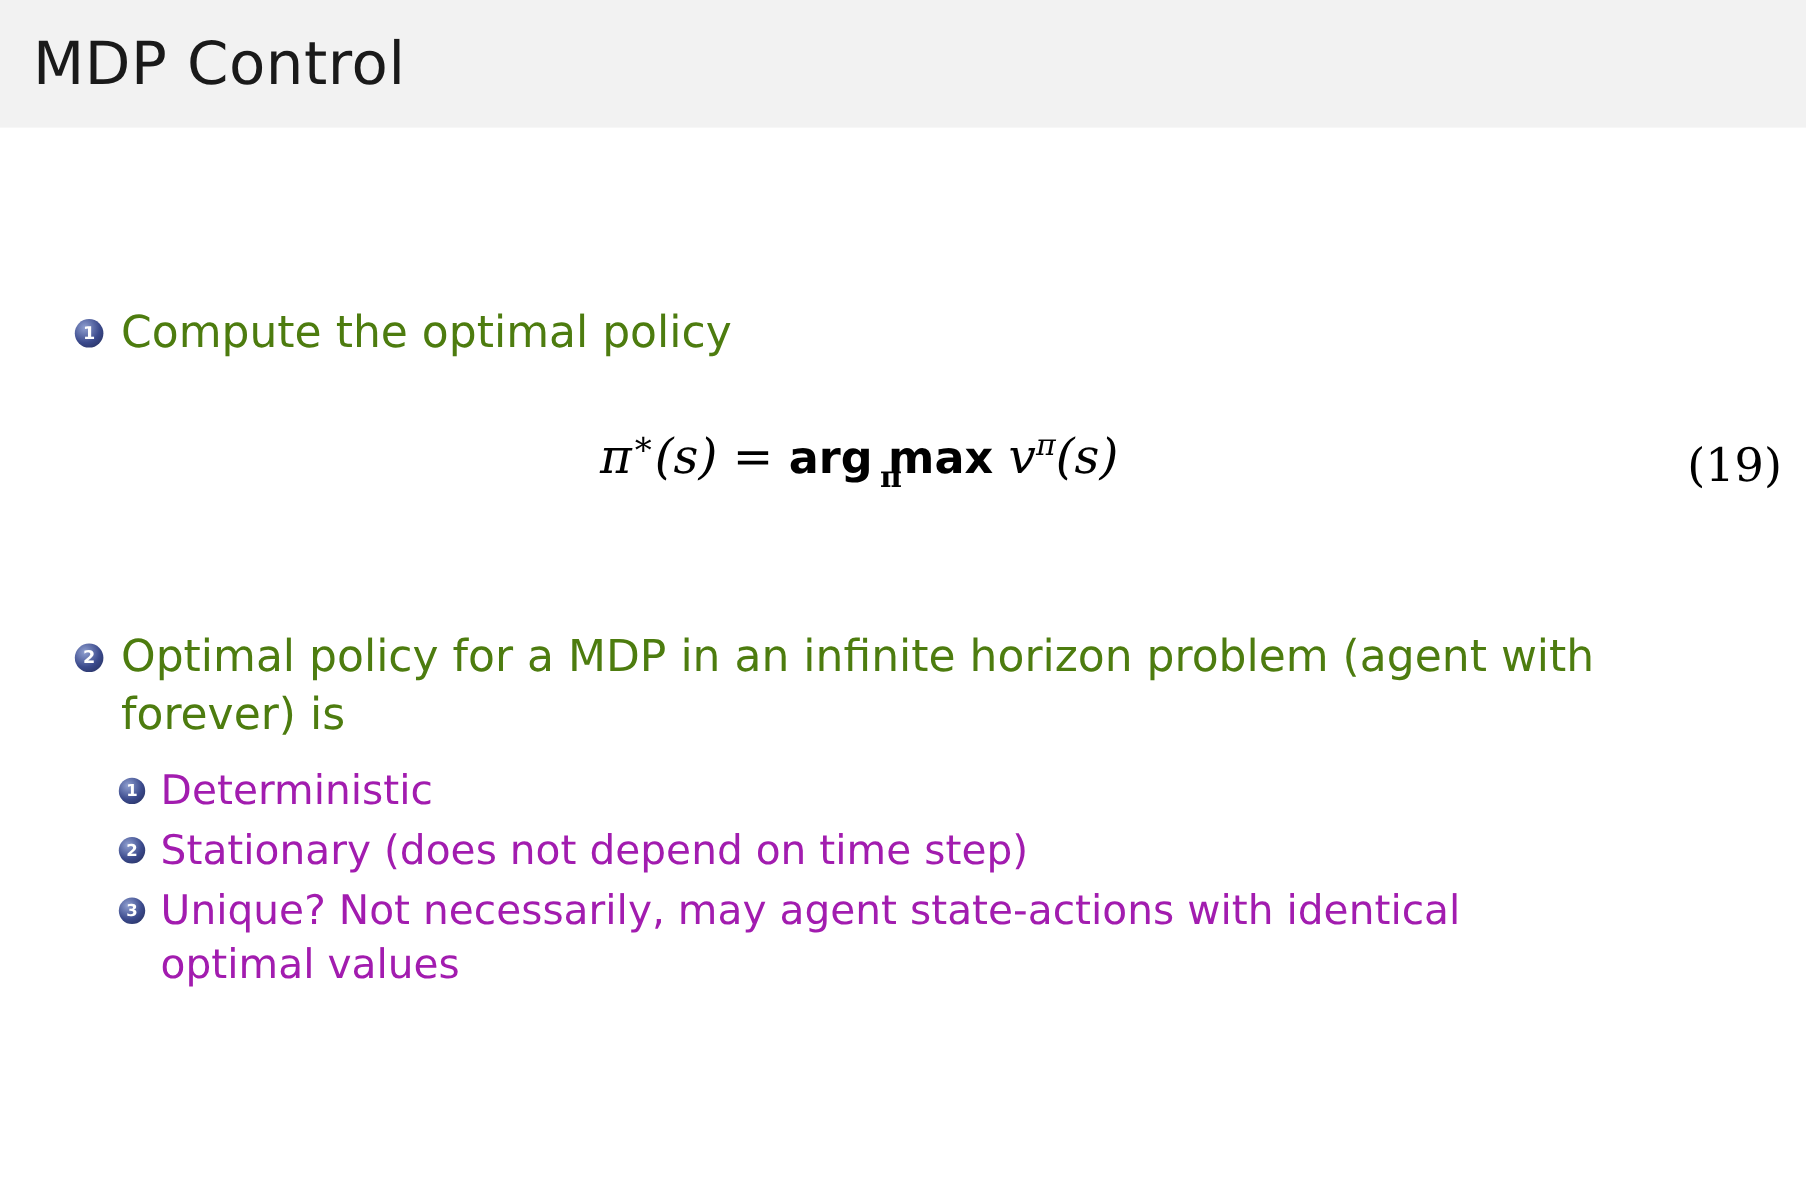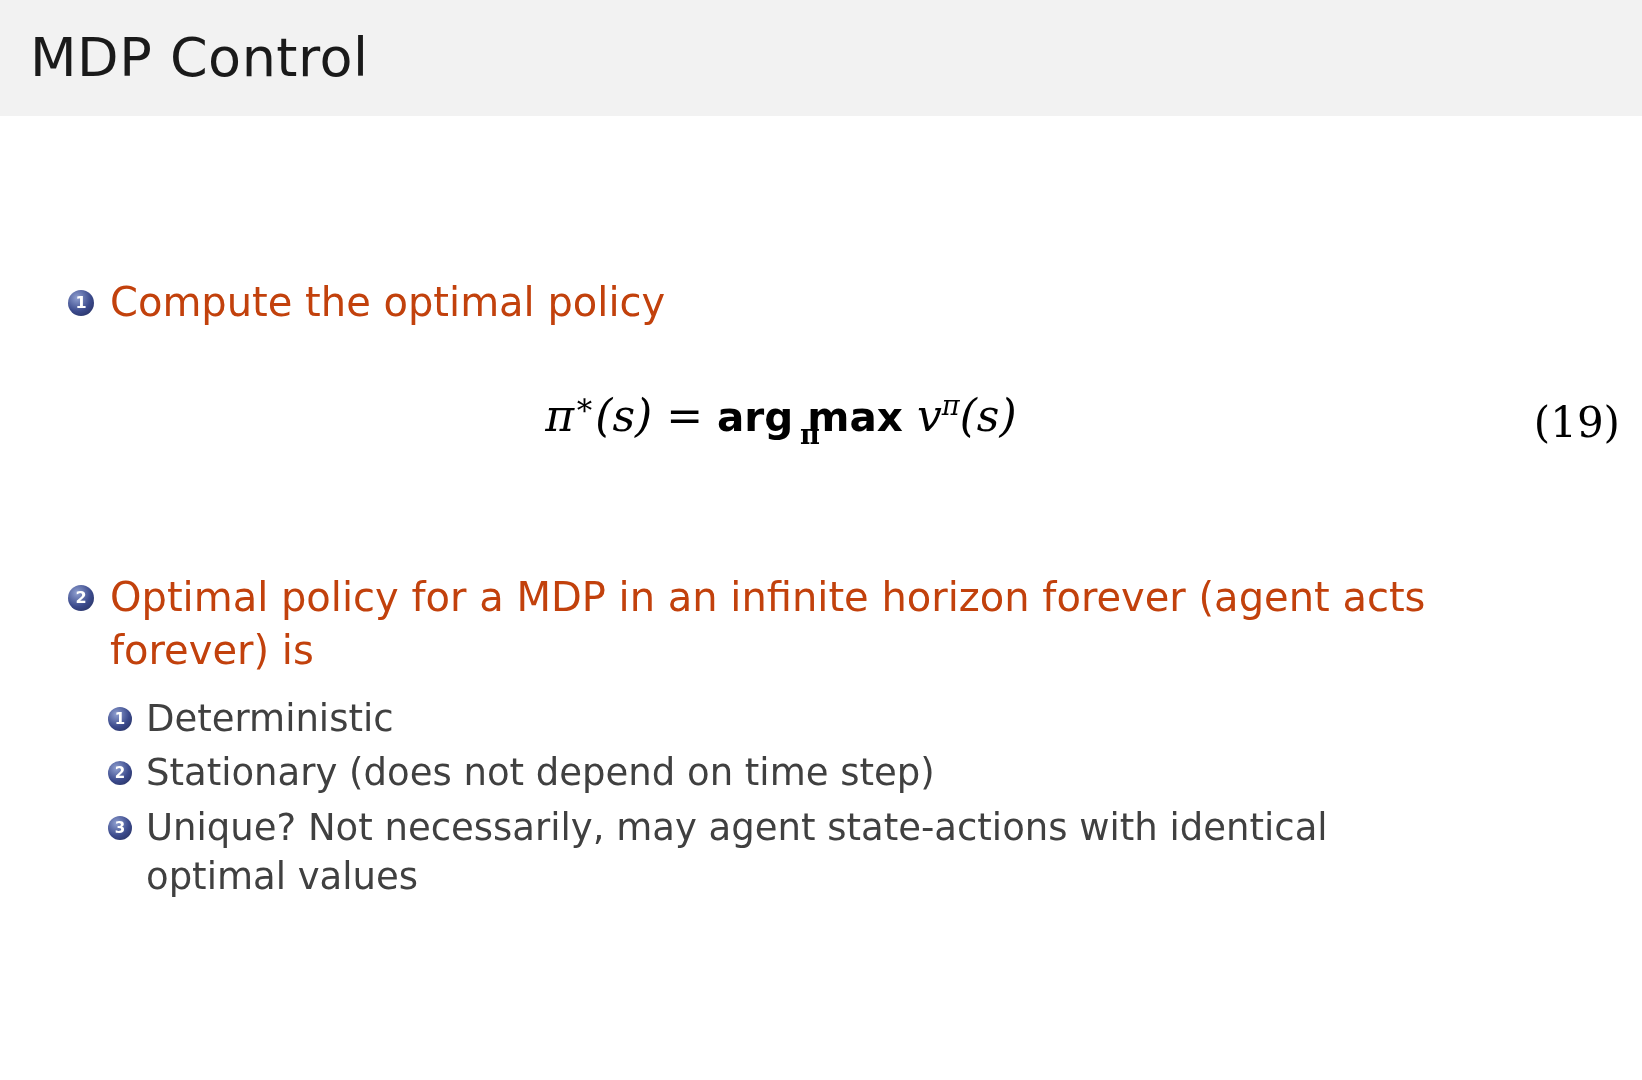--- a/index.html
+++ b/index.html
@@ -82,27 +82,27 @@
     height: 24px;
     line-height: 24px;
     font-size: 15px;
     margin-top: 12px;
     margin-right: 14px;
   }
 
   .text-l1 {
     font-size: 40px;
     line-height: 1.32;
-    color: #c2410c;
+    color: #4d7c0f;
     max-width: 1420px;
   }
   .text-l2 {
     font-size: 37px;
     line-height: 1.32;
-    color: #404040;
+    color: #a21caf;
     max-width: 1330px;
   }
 
   .first-item {
     position: absolute;
     top: 160px;
     left: 68px;
   }
 
   .equation-row {
@@ -203,21 +203,21 @@
         <span>=</span>
         <span class="argmax"><span class="op">arg max</span><span class="under">π</span></span>
         <span class="mi">v</span><span class="sup">π</span><span class="mi">(s)</span>
       </div>
       <div class="eq-num">(19)</div>
     </div>
 
     <div class="second-item">
       <div class="item-l1">
         <span class="bullet bullet-l1">2</span>
-        <span class="text-l1">Optimal policy for a MDP in an infinite horizon forever (agent acts forever) is</span>
+        <span class="text-l1">Optimal policy for a MDP in an infinite horizon problem (agent with forever) is</span>
       </div>
 
       <div class="sub-list">
         <div class="item-l2">
           <span class="bullet bullet-l2">1</span>
           <span class="text-l2">Deterministic</span>
         </div>
         <div class="item-l2">
           <span class="bullet bullet-l2">2</span>
           <span class="text-l2">Stationary (does not depend on time step)</span>

